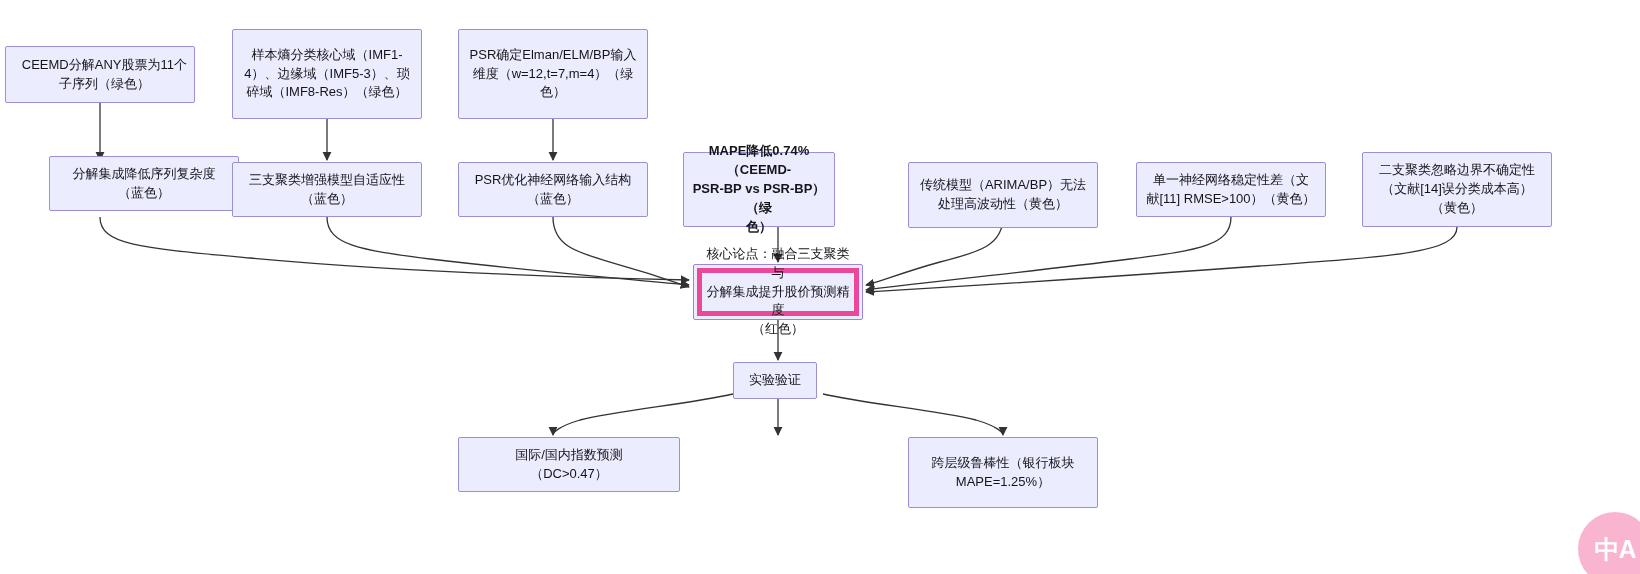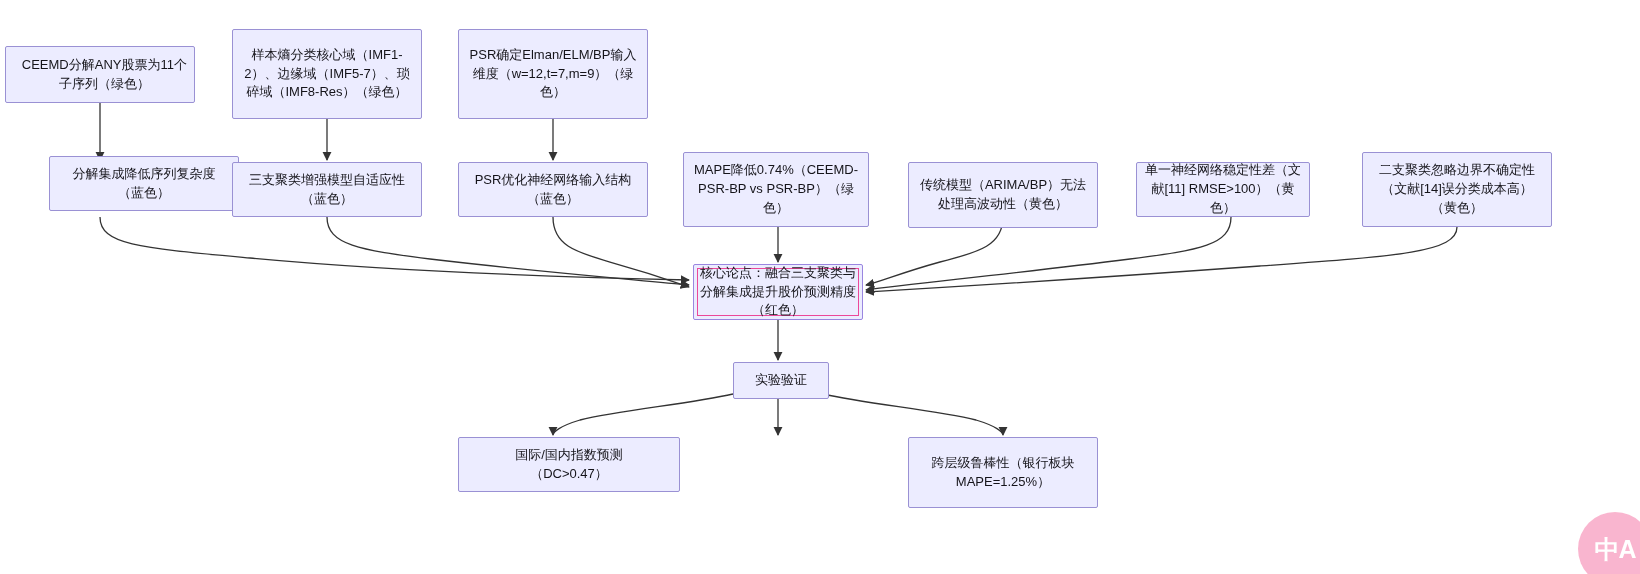--- a/index.html
+++ b/index.html
@@ -48,21 +48,21 @@
   }
   .node.core {
     border: 1px solid #9a86e0;
     background: #ececff;
     padding: 3px;
   }
   .node.core .core-inner {
     box-sizing: border-box;
     width: 100%;
     height: 100%;
-    border: 1px solid #ec4899;
+    border: 5px solid #ec4899;
     background: #ececff;
     display: flex;
     align-items: center;
     justify-content: center;
     text-align: center;
   }
   #watermark {
     position: absolute;
     left: 1578px;
     top: 512px;
@@ -116,76 +116,76 @@
     </g>
   </svg>
 
   <div class="node" style="left:5px; top:46px; width:190px; height:57px;justify-content:flex-end;">
     <span class="node-label">CEEMD分解ANY股票为11个
 子序列（绿色）</span>
   </div>
 
   <div class="node" style="left:232px; top:29px; width:190px; height:90px;">
     <span class="node-label">样本熵分类核心域（IMF1-
-2）、边缘域（IMF5-7）、琐
+4）、边缘域（IMF5-3）、琐
 碎域（IMF8-Res）（绿色）</span>
   </div>
 
   <div class="node" style="left:458px; top:29px; width:190px; height:90px;">
     <span class="node-label">PSR确定Elman/ELM/BP输入
-维度（w=12,t=7,m=9）（绿
+维度（w=12,t=7,m=4）（绿
 色）</span>
   </div>
 
   <div class="node" style="left:5px; top:156px; width:190px; height:55px;margin-left:44px;">
     <span class="node-label">分解集成降低序列复杂度
 （蓝色）</span>
   </div>
 
   <div class="node" style="left:232px; top:162px; width:190px; height:55px;">
     <span class="node-label">三支聚类增强模型自适应性
 （蓝色）</span>
   </div>
 
   <div class="node" style="left:458px; top:162px; width:190px; height:55px;">
     <span class="node-label">PSR优化神经网络输入结构
 （蓝色）</span>
   </div>
 
-  <div class="node" style="left:683px; top:152px; width:186px; height:75px;">
+  <div class="node" style="left:683px; top:152px; width:152px; height:75px;font-weight:bold;">
     <span class="node-label">MAPE降低0.74%（CEEMD-
 PSR-BP vs PSR-BP）（绿
 色）</span>
   </div>
 
   <div class="node" style="left:908px; top:162px; width:190px; height:66px;justify-content:center;">
     <span class="node-label">传统模型（ARIMA/BP）无法
 处理高波动性（黄色）</span>
   </div>
 
-  <div class="node" style="left:1136px; top:162px; width:174px; height:55px;">
+  <div class="node" style="left:1136px; top:162px; width:190px; height:55px;">
     <span class="node-label">单一神经网络稳定性差（文
 献[11] RMSE&gt;100）（黄色）</span>
   </div>
 
   <div class="node" style="left:1362px; top:152px; width:190px; height:75px;">
     <span class="node-label">二支聚类忽略边界不确定性
 （文献[14]误分类成本高）
 （黄色）</span>
   </div>
 
   <div class="node core" style="left:693px; top:264px; width:170px; height:56px;">
     <div class="core-inner">
       <span class="node-label">核心论点：融合三支聚类与
 分解集成提升股价预测精度
 （红色）</span>
     </div>
   </div>
 
-  <div class="node" style="left:733px; top:362px; width:96px; height:37px;">
+  <div class="node" style="left:733px; top:362px; width:84px; height:37px;">
     <span class="node-label">实验验证</span>
   </div>
 
   <div class="node" style="left:458px; top:437px; width:222px; height:55px;">
     <span class="node-label">国际/国内指数预测
 （DC&gt;0.47）</span>
   </div>
 
 
   <div class="node" style="left:908px; top:437px; width:190px; height:71px;">

